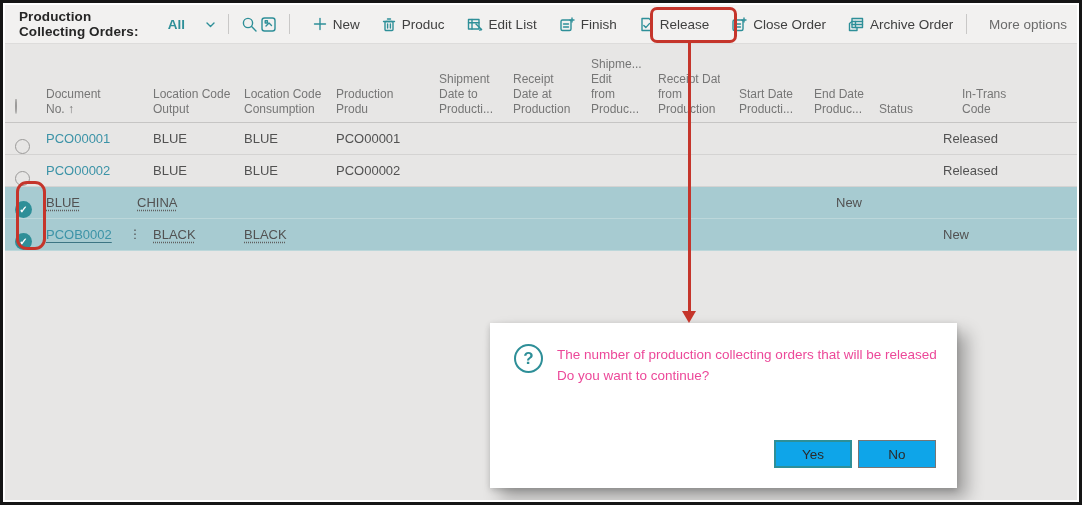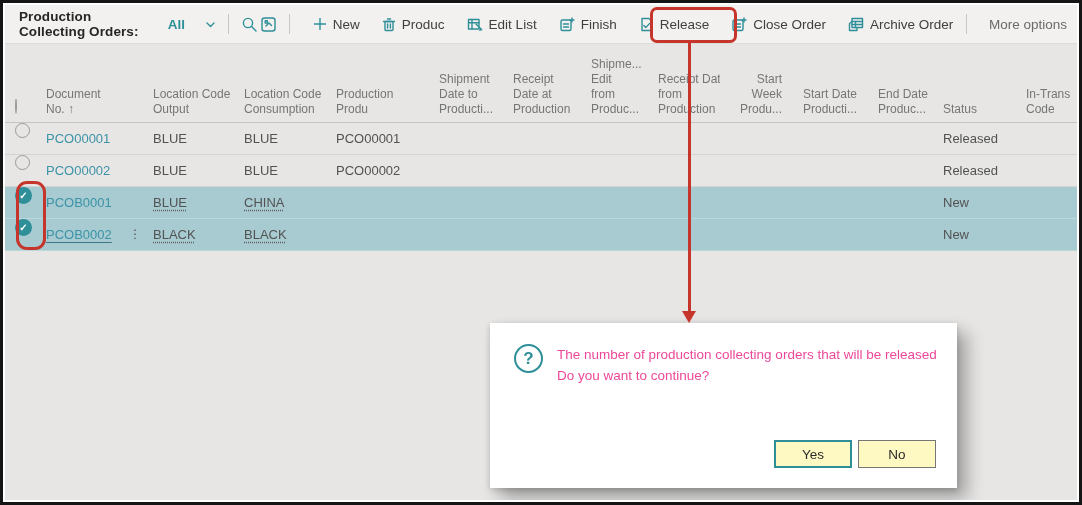--- a/index.html
+++ b/index.html
@@ -28,21 +28,21 @@
   .icon-svg{stroke:var(--accent-teal);fill:none;stroke-width:1.4;stroke-linecap:round;stroke-linejoin:round;}
 
   
   .grid{position:absolute;left:5px;top:43px;right:5px;}
   .hrow{display:flex;align-items:flex-end;height:79px;border-bottom:1px solid #c6c5c4;
         font-size:12px;line-height:15px;color:var(--header-text);}
   .hcell{padding:0 0 5px 8px;box-sizing:border-box;overflow:hidden;white-space:nowrap;}
   .row{display:flex;height:31px;line-height:31px;font-size:13px;color:var(--cell-text);
        border-bottom:1px solid #d4d3d2;}
   .row.sel{background:var(--selected-row-bg);border-bottom-color:#bcd7da;}
-  .cell{padding-left:8px;box-sizing:border-box;overflow:hidden;white-space:nowrap;display:flex;align-items:flex-start;}
+  .cell{padding-left:8px;box-sizing:border-box;overflow:hidden;white-space:nowrap;display:flex;align-items:flex-end;}
   
   .c-sel{width:33px;padding-left:10px;}
   .c-doc{width:107px;}
   .c-out{width:91px;}
   .c-cons{width:92px;}
   .c-ser{width:103px;}
   .c-shipto{width:74px;}
   .c-recat{width:78px;}
   .c-shipfrom{width:67px;}
   .c-recfrom{width:70px;}
@@ -66,21 +66,21 @@
     position:absolute;left:490px;top:323px;width:467px;height:165px;background:#fff;z-index:10;
     box-shadow:10px 10px 16px rgba(0,0,0,.30), 0 2px 6px rgba(0,0,0,.18);
   }
   .dlg-q{
     position:absolute;left:24px;top:21px;width:29px;height:29px;border-radius:50%;
     border:2px solid var(--accent-teal);box-sizing:border-box;color:var(--accent-teal);
     display:flex;align-items:center;justify-content:center;font-size:17px;font-weight:600;
   }
   .dlg-text{position:absolute;left:67px;top:21px;width:382px;font-size:13.5px;line-height:21px;color:#ec4899;}
   .dlg-buttons{position:absolute;left:0;top:117px;width:100%;}
-  .btn{position:absolute;height:28px;width:78px;background:#fef9c3;box-sizing:border-box;
+  .btn{position:absolute;height:28px;width:78px;background:#0ea5e9;box-sizing:border-box;
        font-family:inherit;font-size:13.5px;color:#2b2b2b;display:flex;align-items:center;justify-content:center;cursor:pointer;}
   .btn-yes{left:284px;border:2px solid var(--accent-teal);}
   .btn-no{left:368px;border:1px solid #767676;}
 
   
   .ann{position:absolute;z-index:20;pointer-events:none;}
   .ann-rect{border:3px solid var(--annotation-red);box-sizing:border-box;border-radius:7px;}
   #ann-release{left:650px;top:7px;width:87px;height:36px;}
   #ann-checks{left:16px;top:181px;width:30px;height:69px;border-radius:11px;}
   #ann-arrow-line{left:688px;top:43px;width:3px;height:269px;background:var(--annotation-red);}
@@ -229,25 +229,20 @@
           <div>Shipme...</div>
           <div>Edit</div>
           <div>from</div>
           <div>Produc...</div>
         </div>
         <div class="hcell c-recfrom">
           <div>Receipt Date</div>
           <div>from</div>
           <div>Production</div>
         </div>
-        <div class="hcell c-week">
-          <div>Start</div>
-          <div>Week</div>
-          <div>Produ...</div>
-        </div>
         <div class="hcell c-startd">
           <div>Start Date</div>
           <div>Producti...</div>
         </div>
         <div class="hcell c-endd">
           <div>End Date</div>
           <div>Produc...</div>
         </div>
         <div class="hcell c-status">
           <div>Status</div>
@@ -310,23 +305,20 @@
           <div class="cell c-startd"></div>
           <div class="cell c-endd"></div>
           <div class="cell c-status">
             <span>Released</span>
           </div>
           <div class="cell c-intrans"></div>
         </div>
         <div class="row sel">
           <div class="cell c-sel">
             <span class="circle checked">✓</span>
-          </div>
-          <div class="cell c-doc">
-            <span class="link">PCOB0001</span>
           </div>
           <div class="cell c-out">
             <span class="u-dotted">BLUE</span>
           </div>
           <div class="cell c-cons">
             <span class="u-dotted">CHINA</span>
           </div>
           <div class="cell c-ser"></div>
           <div class="cell c-shipto"></div>
           <div class="cell c-recat"></div>

